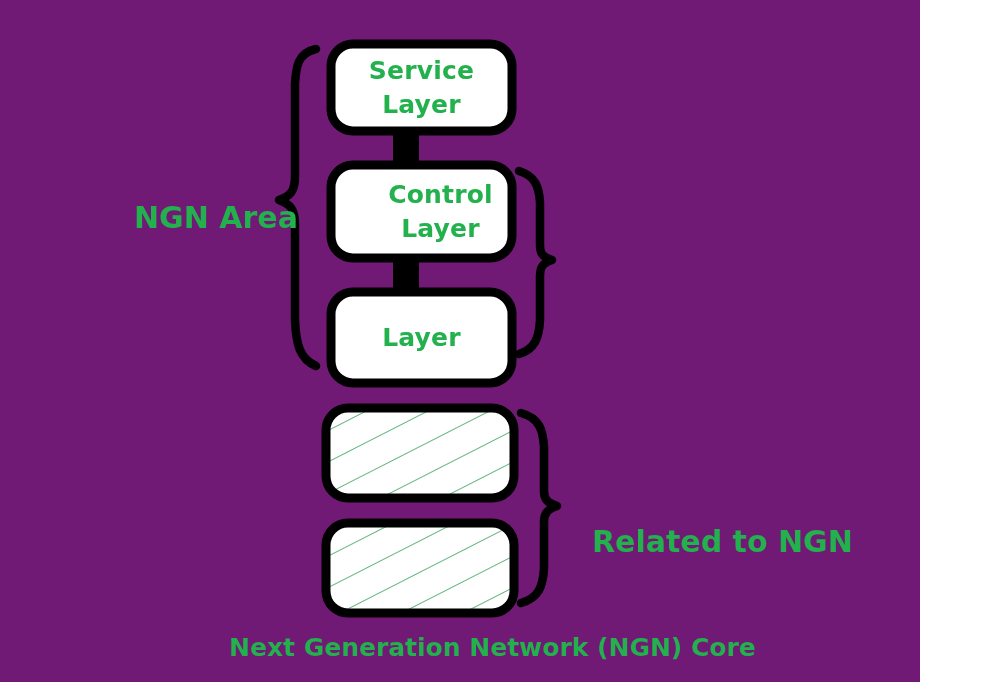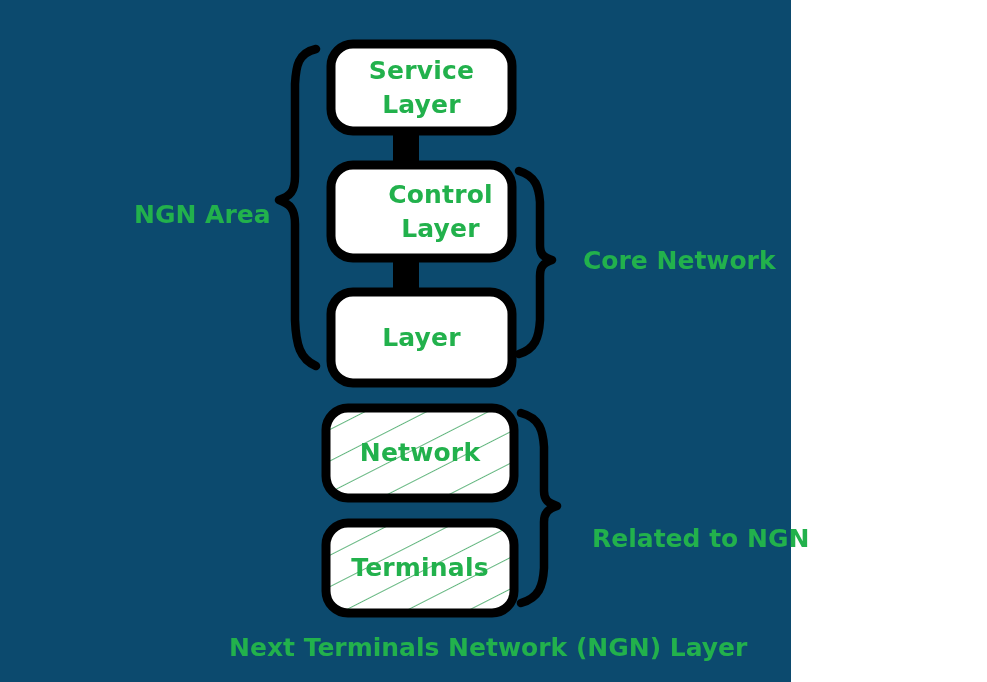--- a/index.html
+++ b/index.html
@@ -9,23 +9,23 @@
     background: #ffffff;
   }
   body {
     width: 987px;
     height: 682px;
     font-family: "DejaVu Sans", "Liberation Sans", sans-serif;
     overflow: hidden;
   }
   #diagram-root {
     position: relative;
-    width: 791px;
+    width: 920px;
     height: 682px;
-    background: #0c4a6e;
+    background: #701a75;
   }
   .layer-svg {
     position: absolute;
     left: 0;
     top: 0;
     width: 987px;
     height: 682px;
   }
   .box-label {
     position: absolute;
@@ -38,21 +38,21 @@
     font-weight: bold;
     font-size: 25px;
     line-height: 34px;
     letter-spacing: 0.2px;
     pointer-events: none;
   }
   .side-label {
     position: absolute;
     color: #22b14c;
     font-weight: bold;
-    font-size: 25px;
+    font-size: 30px;
     white-space: nowrap;
   }
   .caption {
     position: absolute;
     color: #22b14c;
     font-weight: bold;
     font-size: 25px;
     white-space: nowrap;
     text-align: center;
   }
@@ -128,28 +128,23 @@
   <div class="box-label" style="left:350px; top:165px; width:181px; height:93px;">
     <span>Control</span>
     <span>Layer</span>
   </div>
 
   <div class="box-label" style="left:331px; top:292px; width:181px; height:91px;">
     <span>Layer</span>
   </div>
 
   <div class="box-label" style="left:322px; top:408px; width:196px; height:90px;">
-    <span>Network</span>
   </div>
 
-  <div class="box-label" style="left:326px; top:523px; width:188px; height:90px;">
-    <span>Terminals</span>
-  </div>
 
   <div class="side-label" style="left:134px; top:200px;">NGN Area</div>
 
-  <div class="side-label" style="left:583px; top:246px;">Core Network</div>
 
   <div class="side-label" style="left:592px; top:524px;">Related to NGN</div>
 
-  <div class="caption" style="left:229px; top:633px;">Next Terminals Network (NGN) Layer</div>
+  <div class="caption" style="left:229px; top:633px;">Next Generation Network (NGN) Core</div>
 
 </div>
 
 </body></html>

